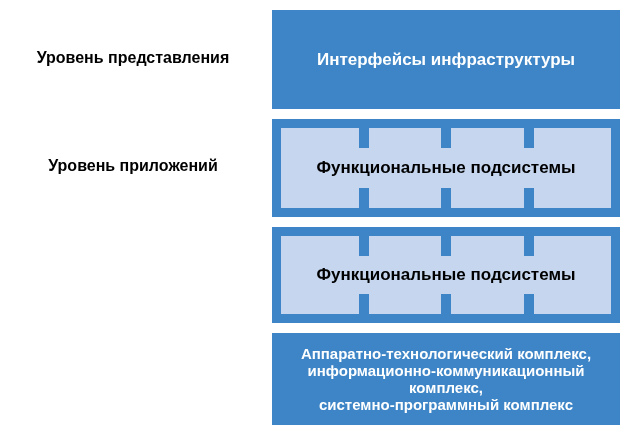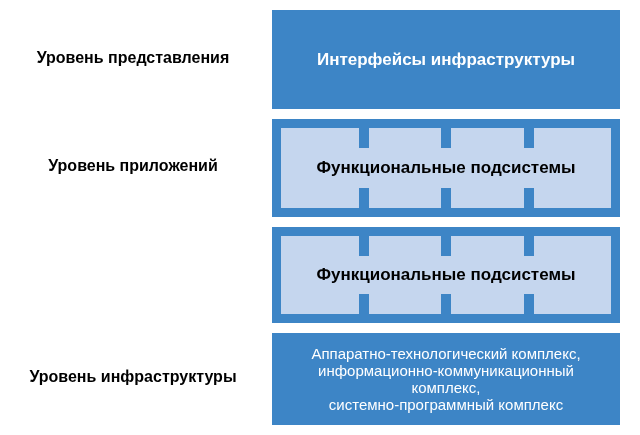--- a/index.html
+++ b/index.html
@@ -53,21 +53,21 @@
   }
   .box-text-light {
     color: var(--box-light-text, #ffffff);
     font-weight: bold;
     font-size: 17px;
     text-align: center;
     white-space: pre-line;
   }
   .box-text-infra {
     color: var(--box-light-text, #ffffff);
-    font-weight: normal;
+    font-weight: bold;
     font-size: 15px;
     line-height: 17px;
     text-align: center;
     white-space: pre-line;
   }
 
   .segments {
     position: absolute;
     left: 9px;
     right: 9px;
@@ -135,21 +135,20 @@
         <div class="notch top n75"></div>
         <div class="notch bottom n25"></div>
         <div class="notch bottom n50"></div>
         <div class="notch bottom n75"></div>
         <div class="box-text-dark">Функциональные подсистемы</div>
       </div>
     </div>
   </div>
 
   <div class="row row-4">
-    <div class="layer-label">Уровень инфраструктуры</div>
     <div class="layer-box">
       <div class="box-text-infra">Аппаратно-технологический комплекс,
 информационно-коммуникационный
 комплекс,
 системно-программный комплекс</div>
     </div>
   </div>
 
 </div>
 

